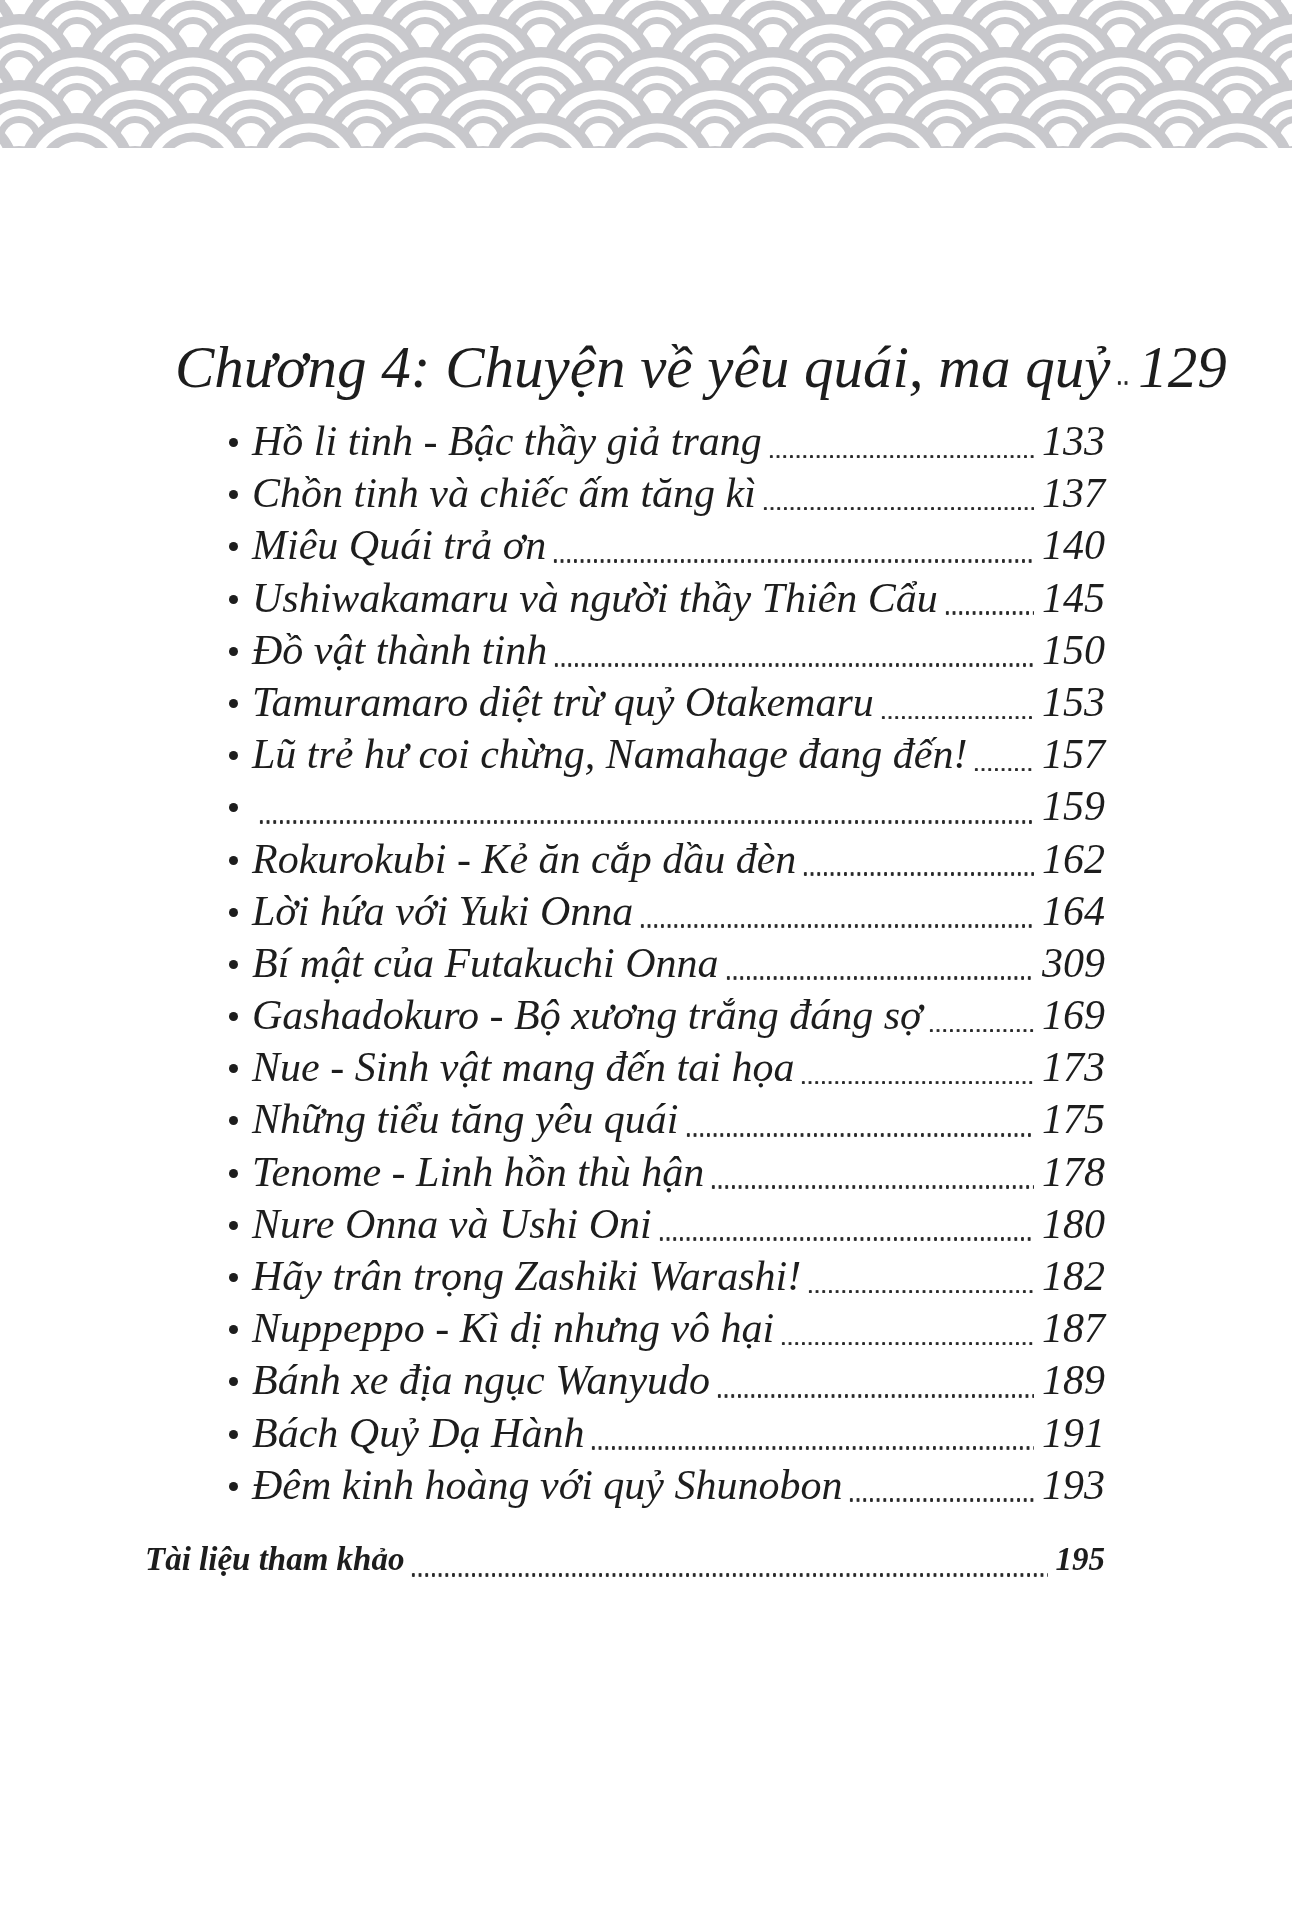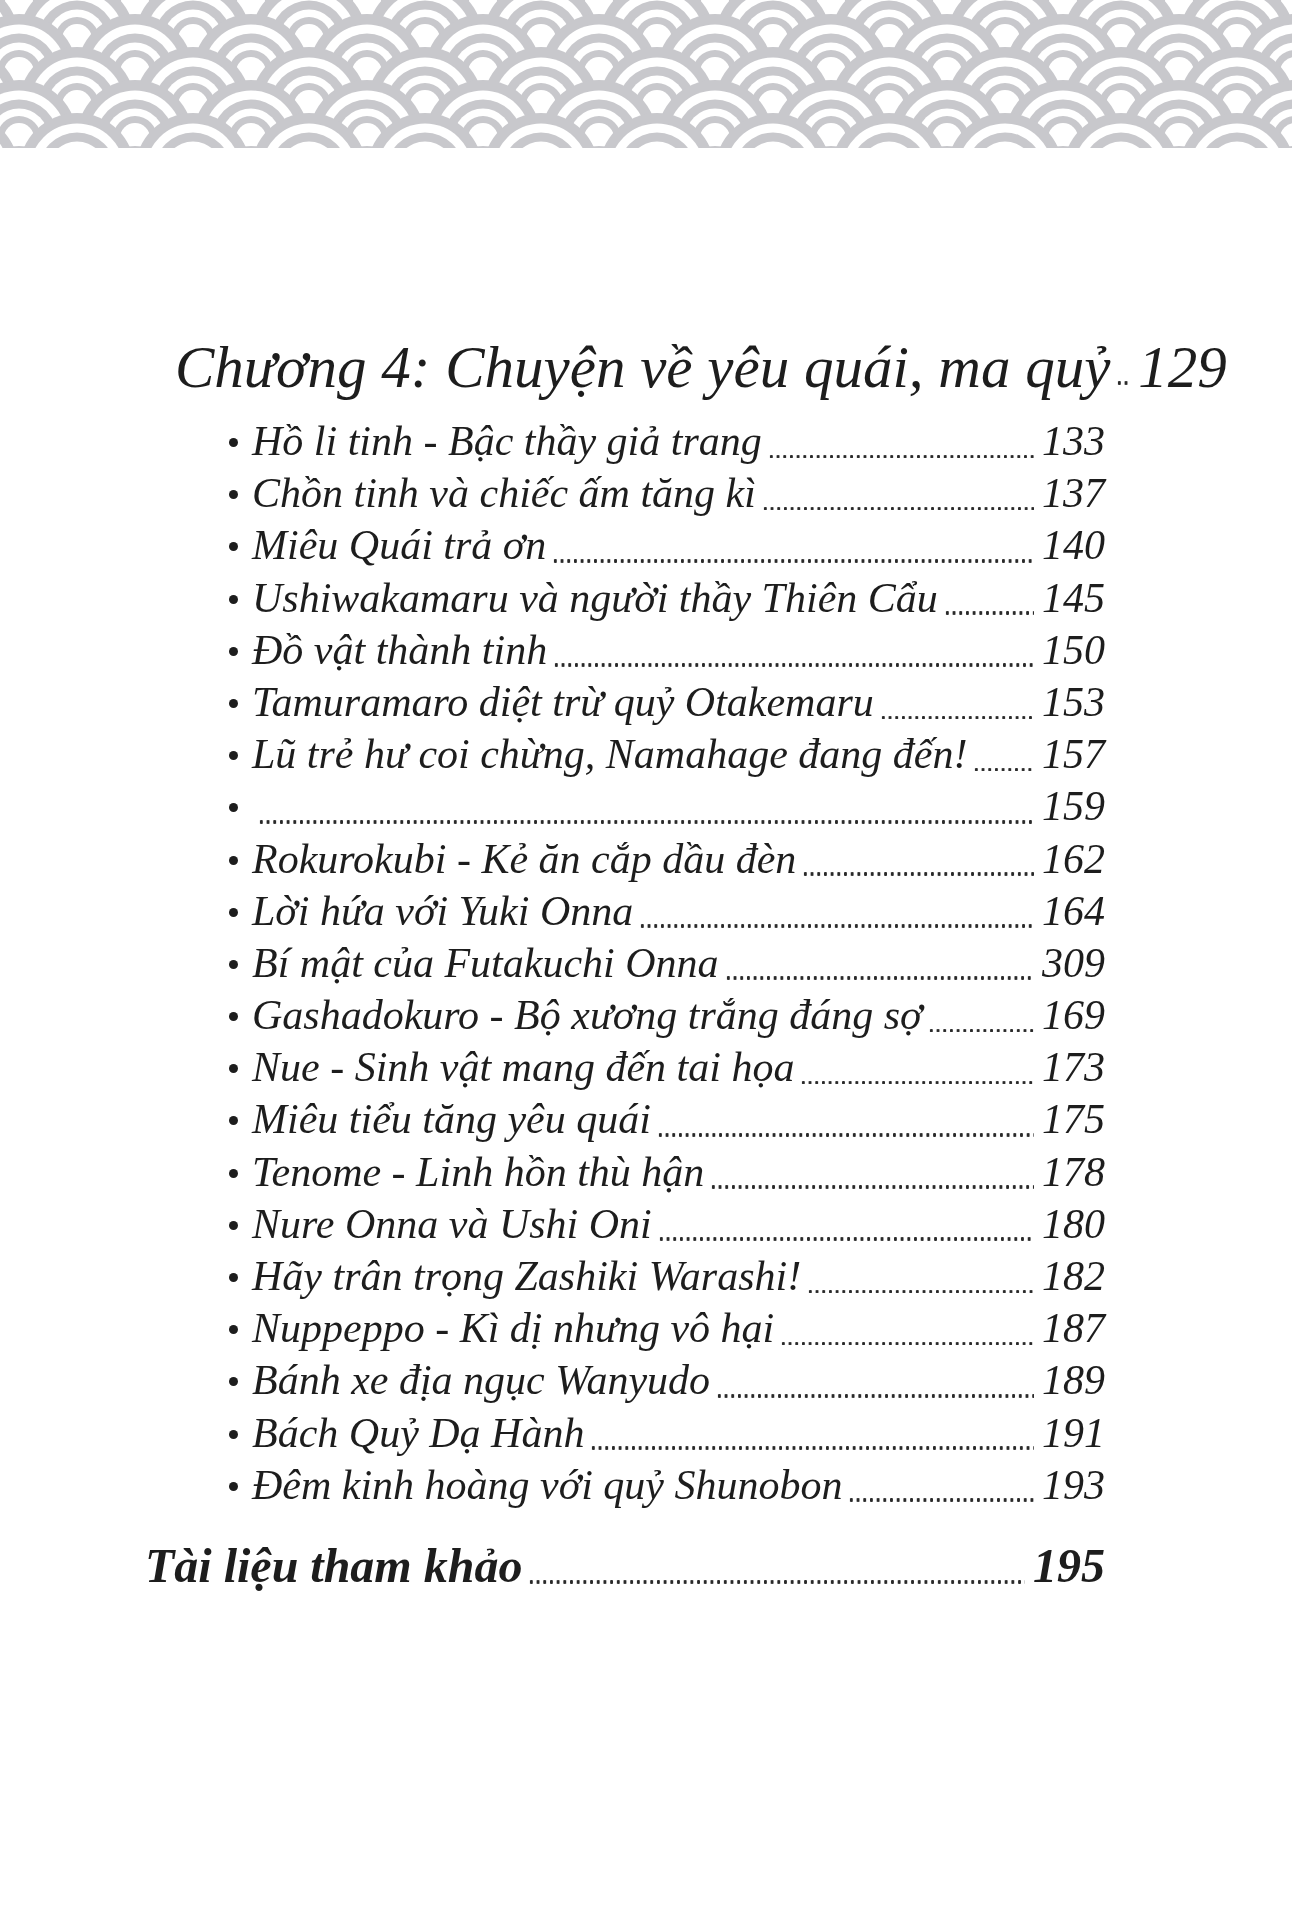--- a/index.html
+++ b/index.html
@@ -70,24 +70,24 @@
     position: absolute;
     left: 84px;
     top: 23px;
     width: 9px;
     height: 9px;
     border-radius: 50%;
     background: #1d1d1d;
   }
 
   .refs {
-    font-size: 48px;
+    font-size: 33px;
     font-weight: bold;
     height: 52px;
-    margin-top: 29px;
+    margin-top: 22px;
   }
   .refs .title, .refs .pagenum { line-height: 52px; }
   .refs .leader { margin-bottom: 8px; }
 </style>
 </head>
 <body>
 
 <div class="page">
 
   <svg class="wave" id="wave-svg" width="1292" height="148" viewBox="0 0 1292 148" xmlns="http://www.w3.org/2000/svg" xmlns:xlink="http://www.w3.org/1999/xlink">
@@ -304,21 +304,21 @@
 
   <div class="row entry">
     <span class="bullet"></span>
     <span class="title">Nue - Sinh vật mang đến tai họa</span>
     <span class="leader"></span>
     <span class="pagenum">173</span>
   </div>
 
   <div class="row entry">
     <span class="bullet"></span>
-    <span class="title">Miêu tiểu tăng yêu quái</span>
+    <span class="title">Những tiểu tăng yêu quái</span>
     <span class="leader"></span>
     <span class="pagenum">175</span>
   </div>
 
   <div class="row entry">
     <span class="bullet"></span>
     <span class="title">Tenome - Linh hồn thù hận</span>
     <span class="leader"></span>
     <span class="pagenum">178</span>
   </div>

